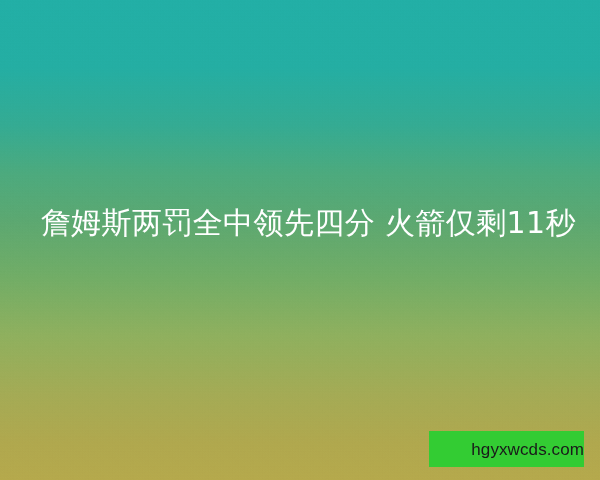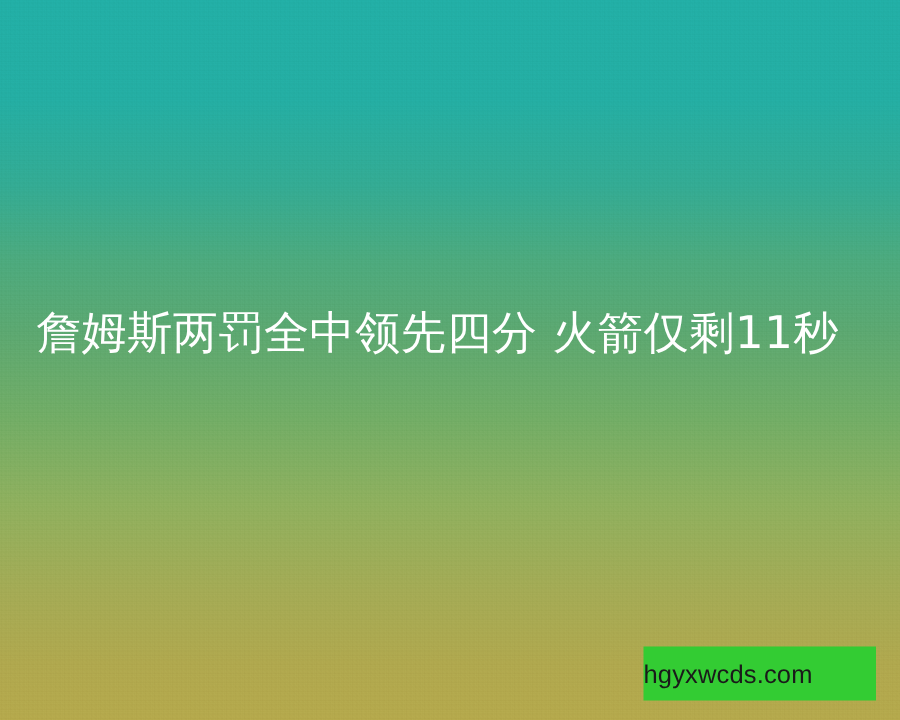--- a/index.html
+++ b/index.html
@@ -54,42 +54,42 @@
         rgba(0,0,0,0.05) 1px,
         rgba(255,255,255,0.04) 2px);
     background-size: 3px 3px, 3px 3px, 5px 5px;
   }
 
   .headline {
     position: absolute;
     left: 0;
     right: 0;
     top: 203px;
-    text-align: left;
+    text-align: right;
     color: #ffffff;
     font-size: 30px;
     line-height: 40px;
     font-weight: 400;
     letter-spacing: 0.4px;
     white-space: pre-wrap;
     padding: 0 24px;
     box-sizing: border-box;
     text-rendering: optimizeLegibility;
   }
 
   .site-badge {
     position: absolute;
     left: 429px;
     top: 431px;
     width: 155px;
     height: 36px;
     background: #33cc33;
     display: flex;
     align-items: center;
-    justify-content: flex-start;
+    justify-content: flex-end;
     color: #1a1a1a;
     font-size: 17px;
     line-height: 1;
     font-family: "Liberation Sans", "DejaVu Sans", sans-serif;
     letter-spacing: 0.1px;
   }
 </style>
 </head>
 <body>
 

